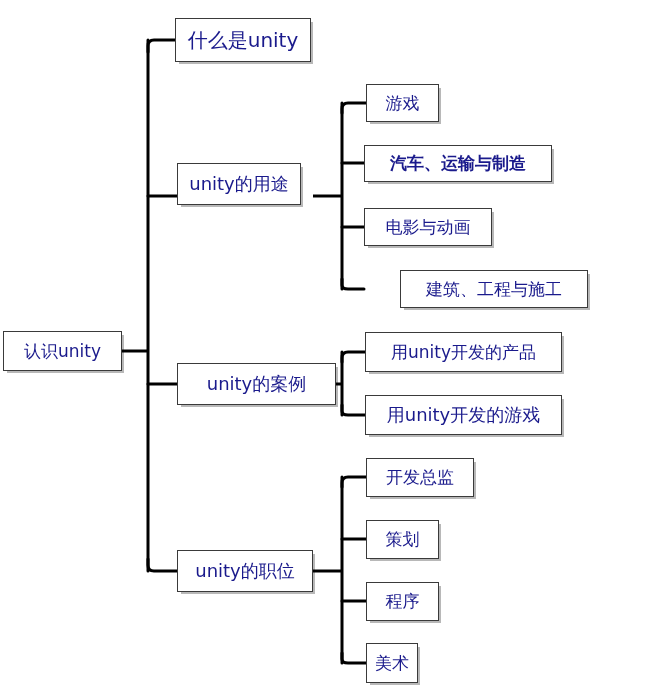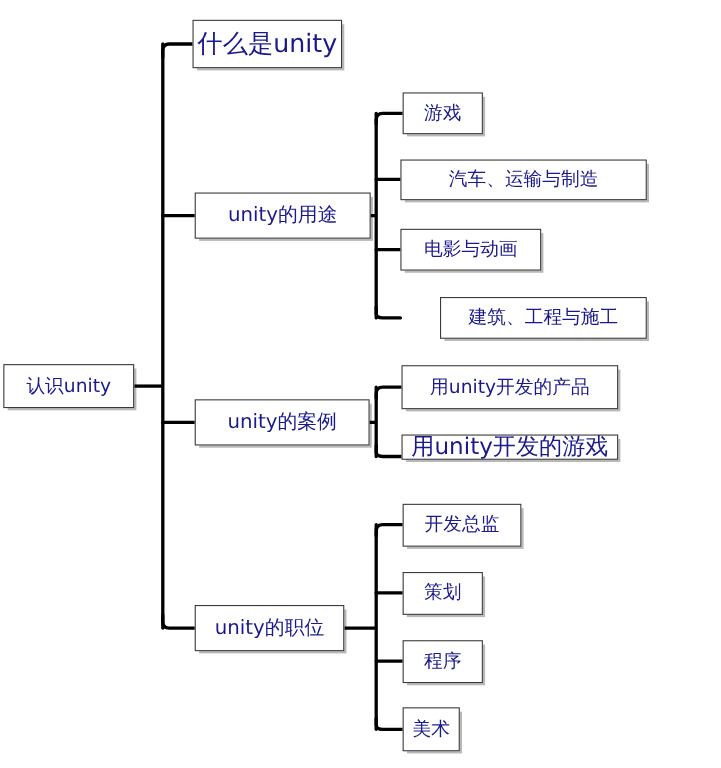--- a/index.html
+++ b/index.html
@@ -85,49 +85,49 @@
     <path d="M342,487 V483 Q342,477 348,477 H366" fill="none" stroke="#000000" stroke-width="3" stroke-linecap="round" stroke-linejoin="round"></path>
     <path d="M342,539 H366" fill="none" stroke="#000000" stroke-width="3" stroke-linecap="round"></path>
     <path d="M342,601 H366" fill="none" stroke="#000000" stroke-width="3" stroke-linecap="round"></path>
     <path d="M342,653 V659 Q342,663 348,663 H366" fill="none" stroke="#000000" stroke-width="3" stroke-linecap="round" stroke-linejoin="round"></path>
   </svg>
 
   <div class="node" id="node-root" style="left: 3px; top: 331px; width: 119px; height: 40px; font-size: 17px; border-color: rgb(58, 58, 58); color: rgb(26, 26, 140);">
     <span class="node-label">认识unity</span>
   </div>
 
-  <div class="node" id="node-l2-0" style="left: 175px; top: 18px; width: 136px; height: 44px; font-size: 23px; border-color: rgb(58, 58, 58); color: rgb(26, 26, 140);">
+  <div class="node" id="node-l2-0" style="left: 175px; top: 18px; width: 136px; height: 44px; font-size: 20px; border-color: rgb(58, 58, 58); color: rgb(26, 26, 140);">
     <span class="node-label">什么是unity</span>
   </div>
-  <div class="node" id="node-l2-1" style="left: 177px; top: 175px; width: 160px; height: 42px; font-size: 18px; border-color: rgb(58, 58, 58); color: rgb(26, 26, 140);">
+  <div class="node" id="node-l2-1" style="left: 177px; top: 163px; width: 124px; height: 42px; font-size: 18px; border-color: rgb(58, 58, 58); color: rgb(26, 26, 140);">
     <span class="node-label">unity的用途</span>
   </div>
   <div class="node" id="node-l2-2" style="left: 177px; top: 363px; width: 159px; height: 42px; font-size: 18px; border-color: rgb(58, 58, 58); color: rgb(26, 26, 140);">
     <span class="node-label">unity的案例</span>
   </div>
   <div class="node" id="node-l2-3" style="left: 177px; top: 550px; width: 136px; height: 42px; font-size: 18px; border-color: rgb(58, 58, 58); color: rgb(26, 26, 140);">
     <span class="node-label">unity的职位</span>
   </div>
 
   <div class="node" id="node-l3-0" style="left: 366px; top: 84px; width: 73px; height: 38px; font-size: 17px; border-color: rgb(58, 58, 58); color: rgb(26, 26, 140);">
     <span class="node-label">游戏</span>
   </div>
-  <div class="node" id="node-l3-1" style="left: 364px; top: 145px; width: 224px; height: 37px; font-size: 17px; border-color: rgb(58, 58, 58); color: rgb(26, 26, 140);">
+  <div class="node" id="node-l3-1" style="left: 364px; top: 145px; width: 188px; height: 37px; font-size: 17px; border-color: rgb(58, 58, 58); color: rgb(26, 26, 140); font-weight: bold;">
     <span class="node-label">汽车、运输与制造</span>
   </div>
   <div class="node" id="node-l3-2" style="left: 364px; top: 208px; width: 128px; height: 38px; font-size: 17px; border-color: rgb(58, 58, 58); color: rgb(26, 26, 140);">
     <span class="node-label">电影与动画</span>
   </div>
   <div class="node" id="node-l3-3" style="left: 364px; top: 270px; width: 188px; height: 38px; font-size: 17px; border-color: rgb(58, 58, 58); color: rgb(26, 26, 140); margin-left: 36px;">
     <span class="node-label">建筑、工程与施工</span>
   </div>
   <div class="node" id="node-l3-4" style="left: 365px; top: 332px; width: 197px; height: 40px; font-size: 17px; border-color: rgb(58, 58, 58); color: rgb(26, 26, 140); align-items: center;">
     <span class="node-label">用unity开发的产品</span>
   </div>
-  <div class="node" id="node-l3-5" style="left: 365px; top: 395px; width: 197px; height: 23px; font-size: 21px; border-color: rgb(58, 58, 58); color: rgb(26, 26, 140);">
+  <div class="node" id="node-l3-5" style="left: 365px; top: 395px; width: 197px; height: 40px; font-size: 18px; border-color: rgb(58, 58, 58); color: rgb(26, 26, 140);">
     <span class="node-label">用unity开发的游戏</span>
   </div>
   <div class="node" id="node-l3-6" style="left: 366px; top: 458px; width: 108px; height: 39px; font-size: 17px; border-color: rgb(58, 58, 58); color: rgb(26, 26, 140);">
     <span class="node-label">开发总监</span>
   </div>
   <div class="node" id="node-l3-7" style="left: 366px; top: 520px; width: 73px; height: 39px; font-size: 17px; border-color: rgb(58, 58, 58); color: rgb(26, 26, 140);">
     <span class="node-label">策划</span>
   </div>
   <div class="node" id="node-l3-8" style="left: 366px; top: 582px; width: 73px; height: 39px; font-size: 17px; border-color: rgb(58, 58, 58); color: rgb(26, 26, 140);">
     <span class="node-label">程序</span>

